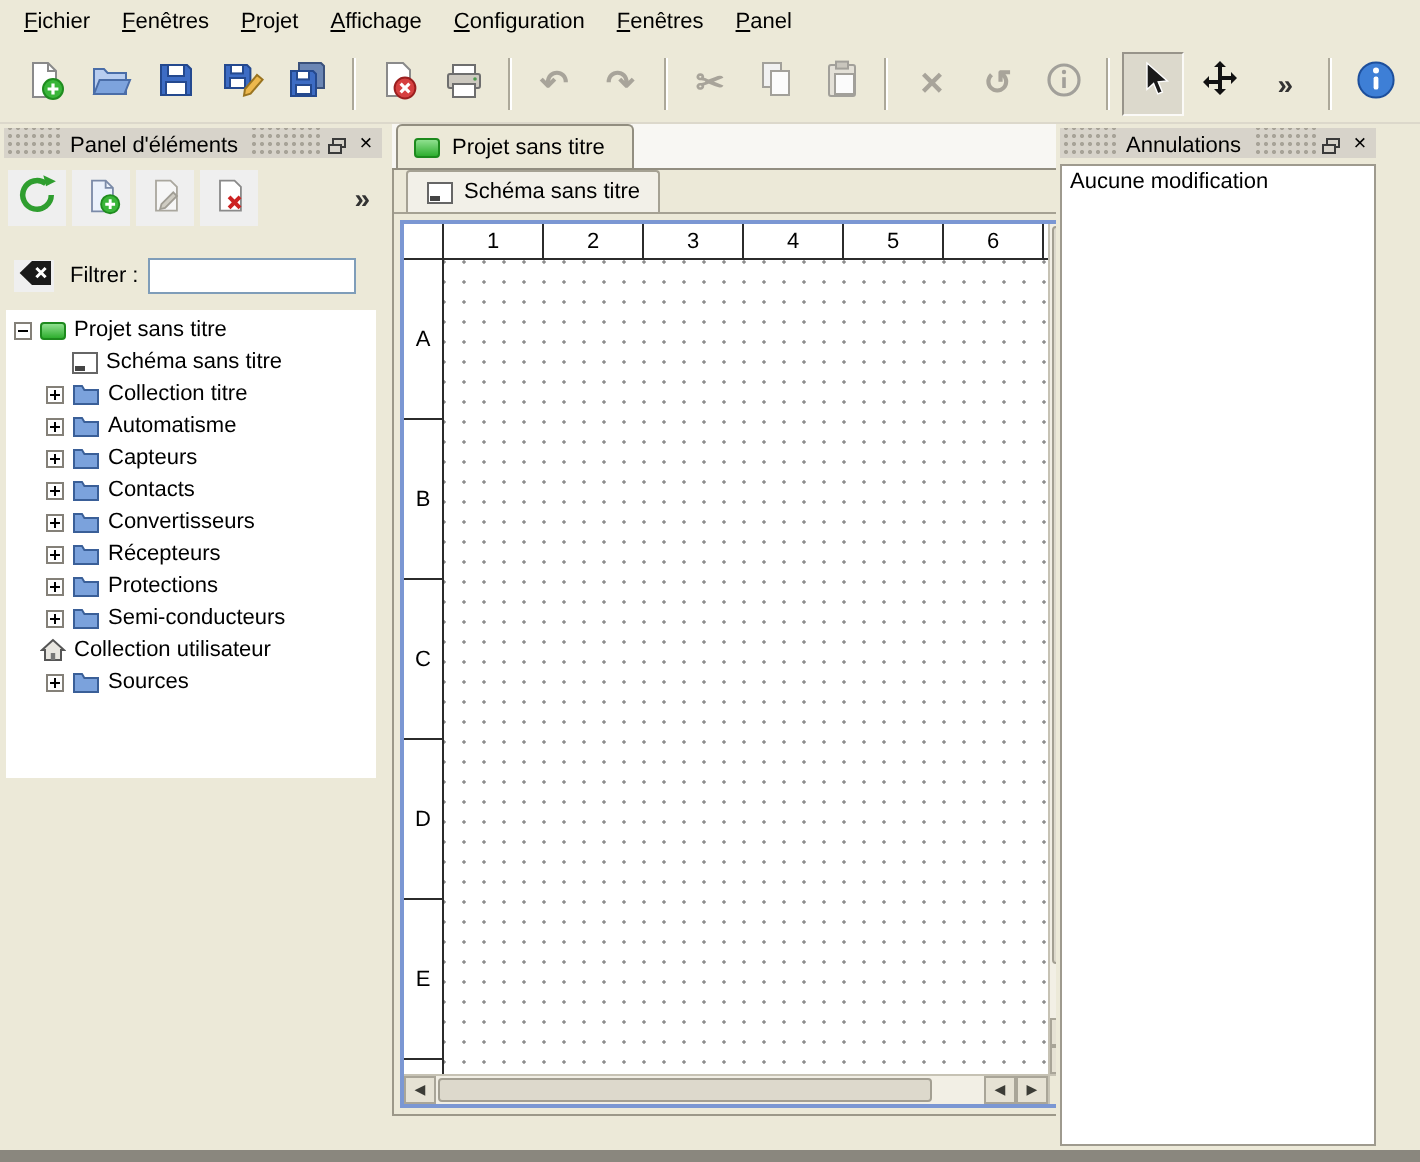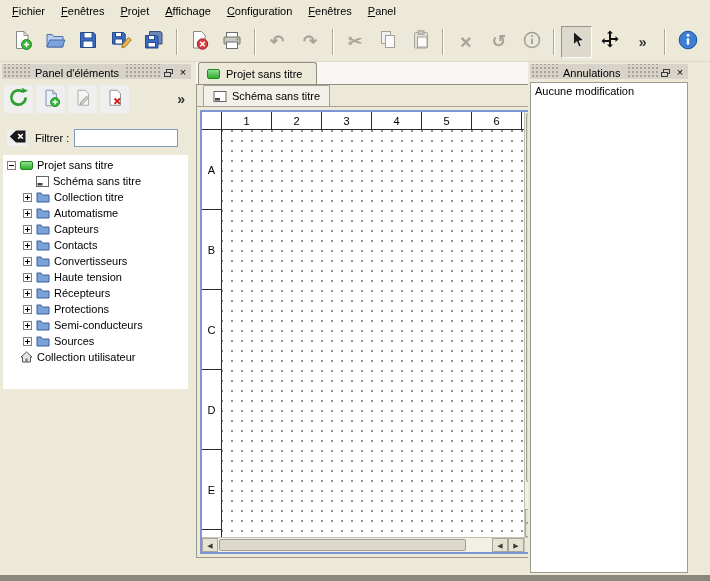--- a/index.html
+++ b/index.html
@@ -330,67 +330,58 @@
           </span>
         <span>Convertisseurs</span>
       </div>
       <div class="trow lvl1">
         <span class="expander plus"></span>
         <span class="ticon">
             <svg width="14" height="12" viewBox="0 0 14 12">
               <path d="M1 11V2h4l1.2 2H13v7z" fill="#7ba2dc" stroke="#3a5f98"></path>
             </svg>
           </span>
-        <span>Haute tension</span>
-      </div>
-      <div class="trow lvl1">
-        <span class="expander plus"></span>
-        <span class="ticon">
-            <svg width="14" height="12" viewBox="0 0 14 12">
-              <path d="M1 11V2h4l1.2 2H13v7z" fill="#7ba2dc" stroke="#3a5f98"></path>
-            </svg>
-          </span>
         <span>Récepteurs</span>
       </div>
       <div class="trow lvl1">
         <span class="expander plus"></span>
         <span class="ticon">
             <svg width="14" height="12" viewBox="0 0 14 12">
               <path d="M1 11V2h4l1.2 2H13v7z" fill="#7ba2dc" stroke="#3a5f98"></path>
             </svg>
           </span>
         <span>Protections</span>
       </div>
       <div class="trow lvl1">
         <span class="expander plus"></span>
         <span class="ticon">
             <svg width="14" height="12" viewBox="0 0 14 12">
               <path d="M1 11V2h4l1.2 2H13v7z" fill="#7ba2dc" stroke="#3a5f98"></path>
             </svg>
           </span>
         <span>Semi-conducteurs</span>
-      </div>
-      <div class="trow lvl1">
-        <span class="expander plus"></span>
-        <span class="ticon">
-            <svg width="14" height="12" viewBox="0 0 14 12">
-              <path d="M1 11V2h4l1.2 2H13v7z" fill="#7ba2dc" stroke="#3a5f98"></path>
-            </svg>
-          </span>
-        <span>Sources</span>
       </div>
       <div class="trow">
         <span class="spacer"></span>
         <span class="ticon">
             <svg width="13" height="12" viewBox="0 0 13 12">
               <path d="M6.5 1L1 6h1.5v5h8V6H12z" fill="#e8e6e0" stroke="#555"></path>
               <rect x="5.4" y="7.5" width="2.2" height="3.5" fill="#777"></rect>
             </svg>
           </span>
         <span>Collection utilisateur</span>
+      </div>
+      <div class="trow lvl1">
+        <span class="expander plus"></span>
+        <span class="ticon">
+            <svg width="14" height="12" viewBox="0 0 14 12">
+              <path d="M1 11V2h4l1.2 2H13v7z" fill="#7ba2dc" stroke="#3a5f98"></path>
+            </svg>
+          </span>
+        <span>Sources</span>
       </div>
     </div>
   </div>
 
   <div class="center">
     <div class="ptabbar">
       <div class="ptab">
         <span class="proj-swatch tab"></span>
         <span>Projet sans titre</span>
       </div>

